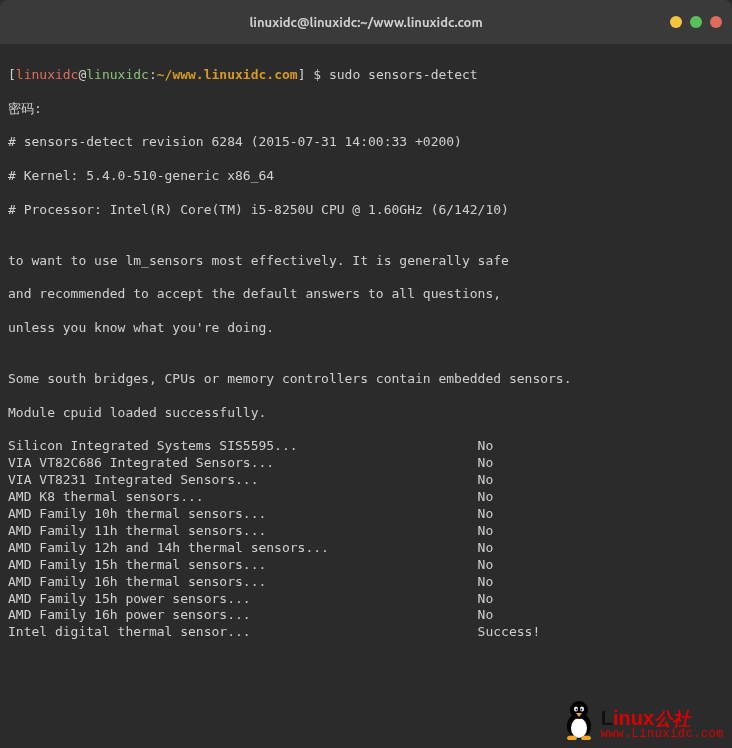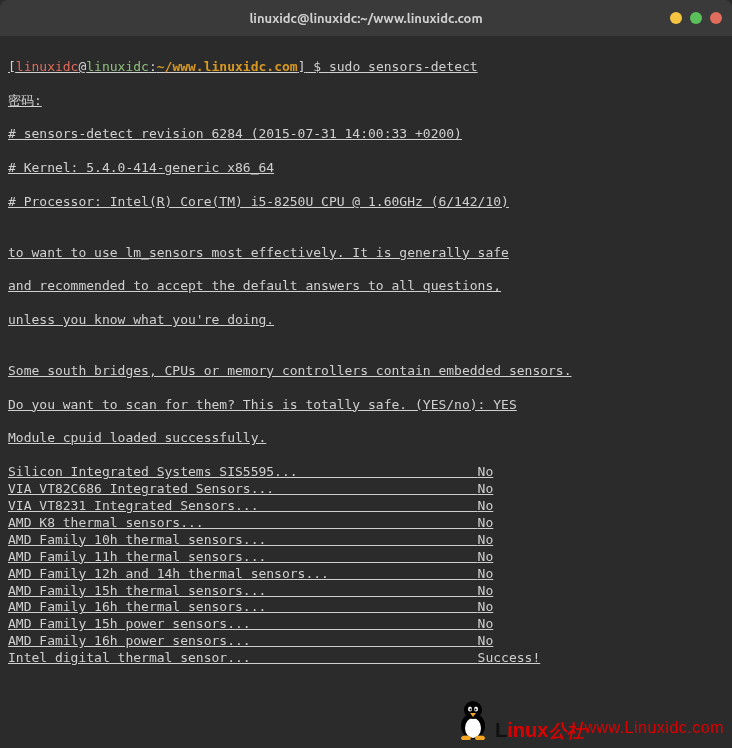--- a/index.html
+++ b/index.html
@@ -7,21 +7,21 @@
       background: #2b2b2b;
       font-family: "DejaVu Sans Mono", "Liberation Mono", monospace;
       font-size: 13px;
       width: 732px;
       height: 748px;
       overflow: hidden;
       position: relative;
     }
     .titlebar {
       background: #3a3a3a;
-      height: 36px;
+      height: 44px;
       display: flex;
       align-items: center;
       justify-content: center;
       position: relative;
       border-top-left-radius: 8px;
       border-top-right-radius: 8px;
     }
     .titlebar-title {
       color: #d0d0d0;
       font-size: 13px;
@@ -51,80 +51,79 @@
       font-size: 13px;
     }
     .prompt-bracket { color: #d0d0d0; }
     .prompt-user { color: #e06c5c; }
     .prompt-at { color: #d0d0d0; }
     .prompt-host { color: #8ec07c; }
     .prompt-colon { color: #d0d0d0; }
     .prompt-path { color: #d79921; font-weight: bold; }
     .prompt-dollar { color: #d0d0d0; }
     .cmd { color: #d0d0d0; }
-    .line { display: block; text-decoration: underline; }
+    .line { display: block; }
     .watermark {
       position: absolute;
       bottom: 8px;
       right: 8px;
       display: flex;
       align-items: flex-end;
       gap: 4px;
       pointer-events: none;
     }
     .penguin {
       width: 36px;
       height: 42px;
     }
     .wm-text {
       display: flex;
-      flex-direction: row;
+      flex-direction: column;
       align-items: flex-start;
       line-height: 1;
     }
     .wm-main {
       font-family: sans-serif;
       font-size: 20px;
       font-weight: bold;
     }
     .wm-l { color: #111; }
     .wm-inux { color: #d00; }
     .wm-cn { color: #d00; font-style: italic; font-size: 18px; }
     .wm-sub {
-      font-family: Liberation Sans, sans-serif;
-      font-size: 16px;
+      font-family: Liberation Mono, monospace;
+      font-size: 12px;
       color: #d00;
       letter-spacing: 0.5px;
     }
   </style>
 </head>
 <body>
 
 <div class="titlebar">
   <span class="titlebar-title">linuxidc@linuxidc:~/www.linuxidc.com</span>
   <div class="window-controls">
     <div class="window-btn btn-min"></div>
     <div class="window-btn btn-max"></div>
     <div class="window-btn btn-close"></div>
   </div>
 </div>
 
 <div class="terminal">
 <span class="line"><span class="prompt-bracket">[</span><span class="prompt-user">linuxidc</span><span class="prompt-at">@</span><span class="prompt-host">linuxidc</span><span class="prompt-colon">:</span><span class="prompt-path">~/www.linuxidc.com</span><span class="prompt-bracket">]</span><span class="prompt-dollar"> $ </span><span class="cmd">sudo sensors-detect</span></span>
 <span class="line">密码:</span>
 <span class="line"># sensors-detect revision 6284 (2015-07-31 14:00:33 +0200)</span>
-<span class="line"># Kernel: 5.4.0-414-generic x86_64</span>
+<span class="line"># Kernel: 5.4.0-510-generic x86_64</span>
 <span class="line"># Processor: Intel(R) Core(TM) i5-8250U CPU @ 1.60GHz (6/142/10)</span>
 <span class="line"></span>
 <span class="line">to want to use lm_sensors most effectively. It is generally safe</span>
 <span class="line">and recommended to accept the default answers to all questions,</span>
 <span class="line">unless you know what you're doing.</span>
 <span class="line"></span>
 <span class="line">Some south bridges, CPUs or memory controllers contain embedded sensors.</span>
-<span class="line">Do you want to scan for them? This is totally safe. (YES/no): YES</span>
 <span class="line">Module cpuid loaded successfully.</span>
 <div id="sensor-list"><span class="line"><span>Silicon Integrated Systems SIS5595...                       </span><span>No</span></span><span class="line"><span>VIA VT82C686 Integrated Sensors...                          </span><span>No</span></span><span class="line"><span>VIA VT8231 Integrated Sensors...                            </span><span>No</span></span><span class="line"><span>AMD K8 thermal sensors...                                   </span><span>No</span></span><span class="line"><span>AMD Family 10h thermal sensors...                           </span><span>No</span></span><span class="line"><span>AMD Family 11h thermal sensors...                           </span><span>No</span></span><span class="line"><span>AMD Family 12h and 14h thermal sensors...                   </span><span>No</span></span><span class="line"><span>AMD Family 15h thermal sensors...                           </span><span>No</span></span><span class="line"><span>AMD Family 16h thermal sensors...                           </span><span>No</span></span><span class="line"><span>AMD Family 15h power sensors...                             </span><span>No</span></span><span class="line"><span>AMD Family 16h power sensors...                             </span><span>No</span></span><span class="line"><span>Intel digital thermal sensor...                             </span><span>Success!</span></span></div>
 
 
 <span class="line"></span>
 
 
 
 
 

